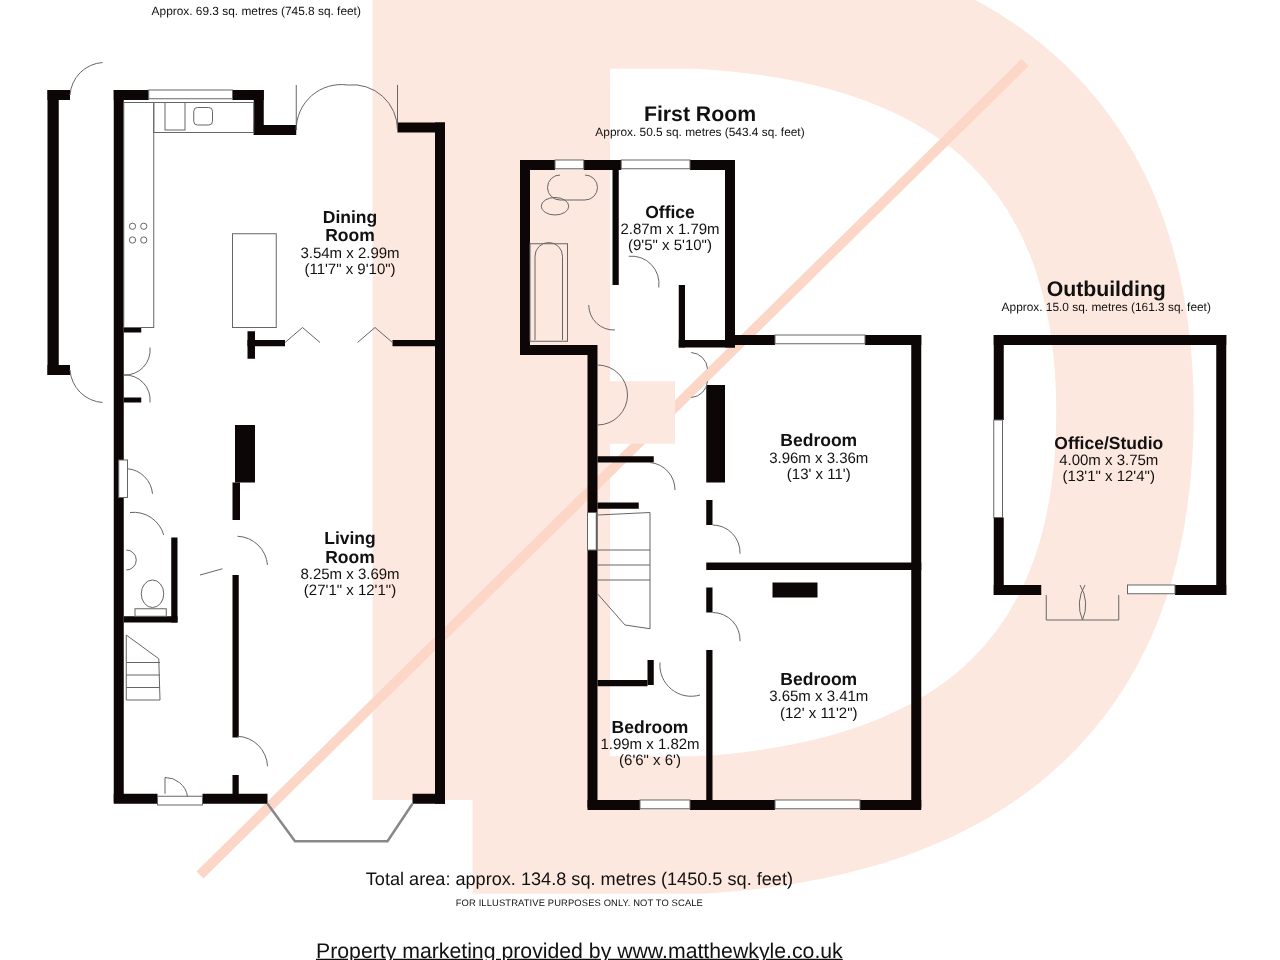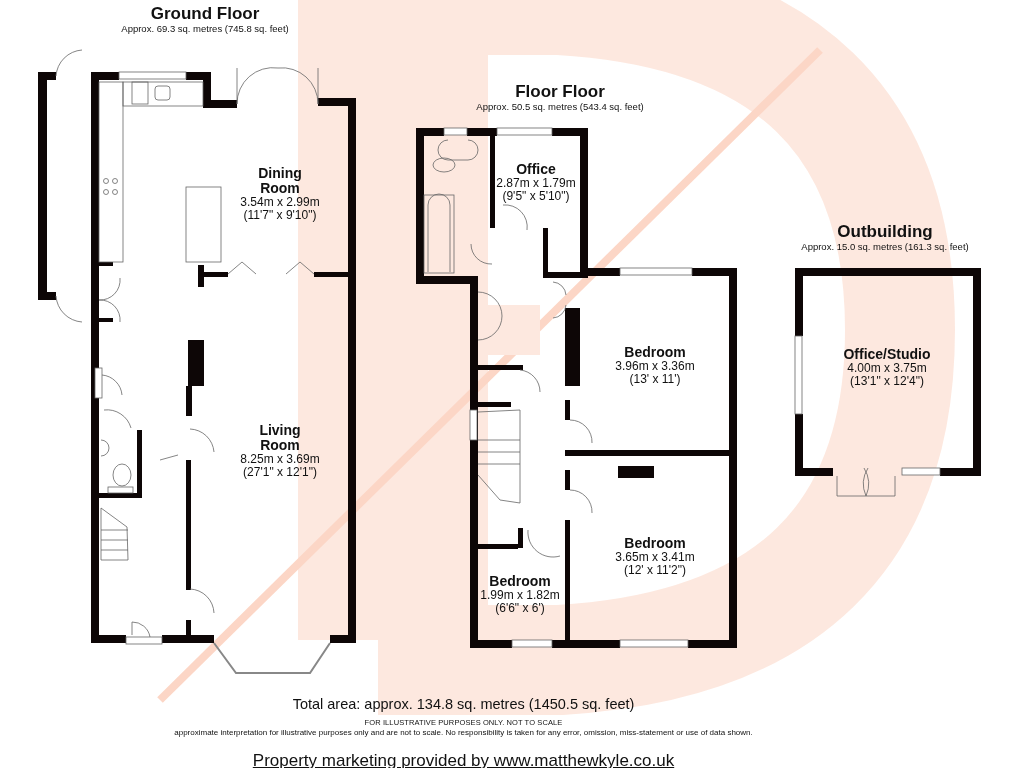--- a/index.html
+++ b/index.html
@@ -176,25 +176,24 @@
   </g>
   <g fill="none" stroke="#666" stroke-width="0.8">
     <rect x="795" y="336" width="7" height="78" fill="#fff"></rect>
     <rect x="902" y="468" width="38" height="7" fill="#fff"></rect>
     <path d="M837 476 L837 496 L866 496 A 30 30 0 0 0 864 468"></path>
     <path d="M895 476 L895 496 L866 496 A 30 30 0 0 1 868 468"></path>
   </g>
 </svg>
 
 <div class="floor-title" style="left:90px; top:4px; width:230px;">
-  <span class="name">Ground Floor</span>
   <span class="area">Approx. 69.3 sq. metres (745.8 sq. feet)</span>
 </div>
 <div class="floor-title" style="left:440px; top:82px; width:240px;">
-  <span class="name">Floor Floor</span>
+  <span class="name">First Room</span>
   <span class="area">Approx. 50.5 sq. metres (543.4 sq. feet)</span>
 </div>
 <div class="floor-title" style="left:780px; top:222px; width:210px;">
   <span class="name">Outbuilding</span>
   <span class="area">Approx. 15.0 sq. metres (161.3 sq. feet)</span>
 </div>
 
 <div class="room-label" style="left:218px; top:154px; width:124px;margin-top:12px;">
   <span class="rname">Dining</span>
   <span class="rname">Room</span>
@@ -231,15 +230,14 @@
 
 <div class="room-label" style="left:812px; top:347px; width:150px;text-align:center;">
   <span class="rname">Office/Studio</span>
   <span class="rdim">4.00m x 3.75m</span>
   <span class="rdim">(13'1" x 12'4")</span>
 </div>
 
 <div class="footer total">Total area: approx. 134.8 sq. metres (1450.5 sq. feet)</div>
 <div class="footer disclaimer-title">FOR ILLUSTRATIVE PURPOSES ONLY. NOT TO SCALE</div>
 <div class="footer disclaimer">
-  <div>approximate interpretation for illustrative purposes only and are not to scale. No responsibility is taken for any error, omission, miss-statement or use of data shown.</div>
 </div>
 <div class="footer credit">Property marketing provided by www.matthewkyle.co.uk</div>
 
 </body></html>

